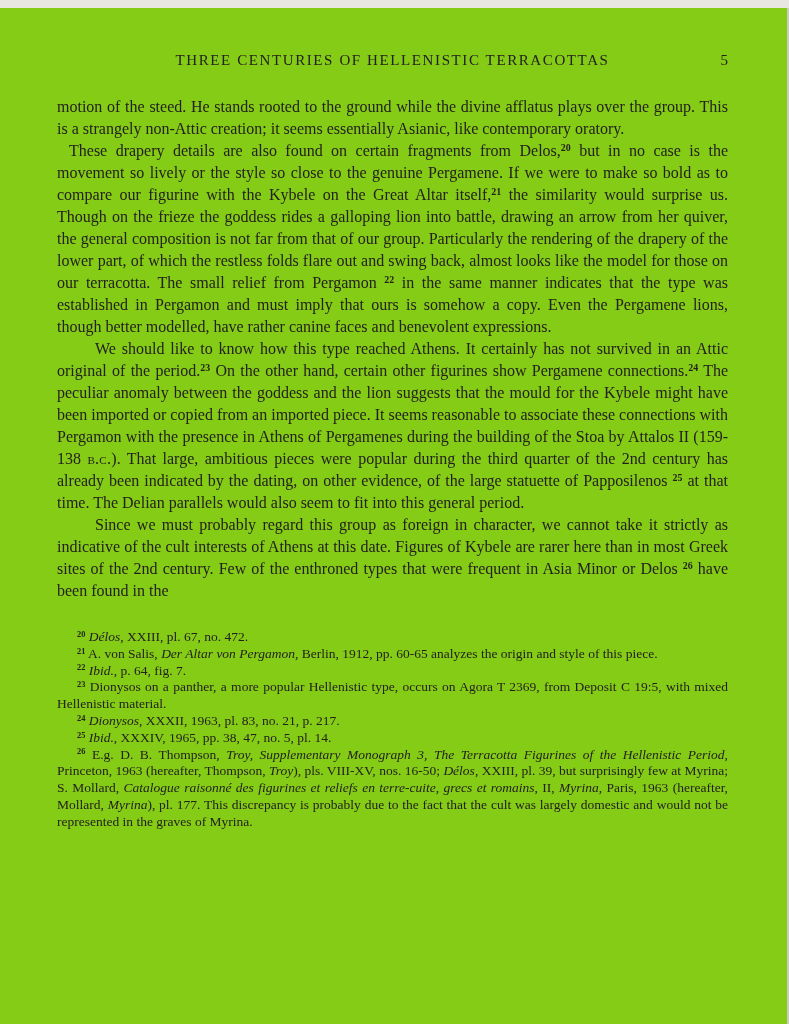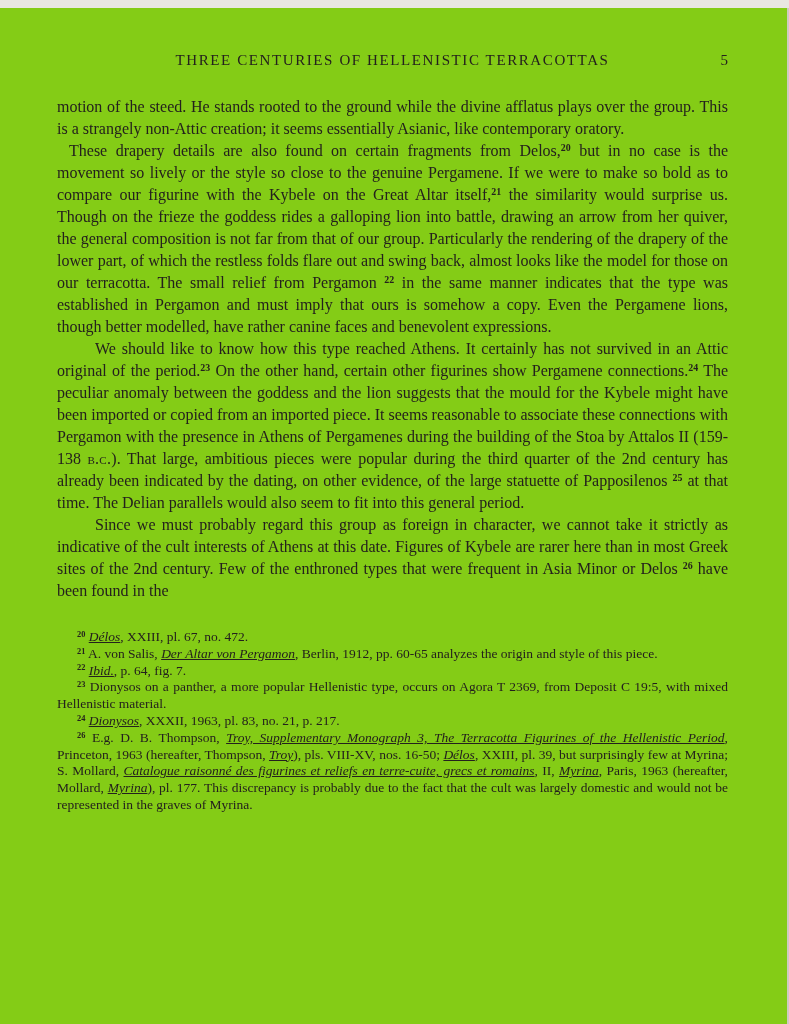--- a/index.html
+++ b/index.html
@@ -57,21 +57,21 @@
     text-indent: 20px;
   }
   sup {
     font-size: 0.62em;
     line-height: 0;
     vertical-align: baseline;
     position: relative;
     top: -0.5em;
     font-weight: bold;
   }
-  i { font-style: italic; text-decoration: underline; }
+  i { font-style: italic; }
   .sc { font-variant: small-caps; letter-spacing: 0.3px; }
 </style>
 </head>
 <body>
 
 <div class="page">
   <div class="header">
     <span>THREE CENTURIES OF HELLENISTIC TERRACOTTAS</span>
     <span class="pagenum">5</span>
   </div>
@@ -80,15 +80,16 @@
       <p class="para small"><span>These drapery details are also found on certain fragments from Delos,</span><sup>20</sup><span> but in no case is the movement so lively or the style so close to the genuine Pergamene. If we were to make so bold as to compare our figurine with the Kybele on the Great Altar itself,</span><sup>21</sup><span> the similarity would surprise us. Though on the frieze the goddess rides a galloping lion into battle, drawing an arrow from her quiver, the general composition is not far from that of our group. Particularly the rendering of the drapery of the lower part, of which the restless folds flare out and swing back, almost looks like the model for those on our terracotta. The small relief from Pergamon </span><sup>22</sup><span> in the same manner indicates that the type was established in Pergamon and must imply that ours is somehow a copy. Even the Pergamene lions, though better modelled, have rather canine faces and benevolent expressions.</span></p>
       <p class="para large"><span>We should like to know how this type reached Athens. It certainly has not survived in an Attic original of the period.</span><sup>23</sup><span> On the other hand, certain other figurines show Pergamene connections.</span><sup>24</sup><span> The peculiar anomaly between the goddess and the lion suggests that the mould for the Kybele might have been imported or copied from an imported piece. It seems reasonable to associate these connections with Pergamon with the presence in Athens of Pergamenes during the building of the Stoa by Attalos II (159-138 </span><span class="sc">b.c.</span><span>). That large, ambitious pieces were popular during the third quarter of the 2nd century has already been indicated by the dating, on other evidence, of the large statuette of Papposilenos </span><sup>25</sup><span> at that time. The Delian parallels would also seem to fit into this general period.</span></p>
       <p class="para large"><span>Since we must probably regard this group as foreign in character, we cannot take it strictly as indicative of the cult interests of Athens at this date. Figures of Kybele are rarer here than in most Greek sites of the 2nd century. Few of the enthroned types that were frequent in Asia Minor or Delos </span><sup>26</sup><span> have been found in the</span></p>
     </div>
   <div class="footnotes" id="footnotes">
       <p class="footnote"><sup>20</sup><span> </span><i>Délos</i><span>, XXIII, pl. 67, no. 472.</span></p>
       <p class="footnote"><sup>21</sup><span> A. von Salis, </span><i>Der Altar von Pergamon</i><span>, Berlin, 1912, pp. 60-65 analyzes the origin and style of this piece.</span></p>
       <p class="footnote"><sup>22</sup><span> </span><i>Ibid.</i><span>, p. 64, fig. 7.</span></p>
       <p class="footnote"><sup>23</sup><span> Dionysos on a panther, a more popular Hellenistic type, occurs on Agora T 2369, from Deposit C 19:5, with mixed Hellenistic material.</span></p>
       <p class="footnote"><sup>24</sup><span> </span><i>Dionysos</i><span>, XXXII, 1963, pl. 83, no. 21, p. 217.</span></p>
+      <p class="footnote"><sup>25</sup><span> </span><i>Ibid.</i><span>, XXXIV, 1965, pp. 38, 47, no. 5, pl. 14.</span></p>
       <p class="footnote"><sup>26</sup><span> E.g. D. B. Thompson, </span><i>Troy, Supplementary Monograph 3, The Terracotta Figurines of the Hellenistic Period</i><span>, Princeton, 1963 (hereafter, Thompson, </span><i>Troy</i><span>), pls. VIII-XV, nos. 16-50; </span><i>Délos</i><span>, XXIII, pl. 39, but surprisingly few at Myrina; S. Mollard, </span><i>Catalogue raisonné des figurines et reliefs en terre-cuite, grecs et romains</i><span>, II, </span><i>Myrina</i><span>, Paris, 1963 (hereafter, Mollard, </span><i>Myrina</i><span>), pl. 177. This discrepancy is probably due to the fact that the cult was largely domestic and would not be represented in the graves of Myrina.</span></p>
     </div>
 </div>
 
 </body></html>

